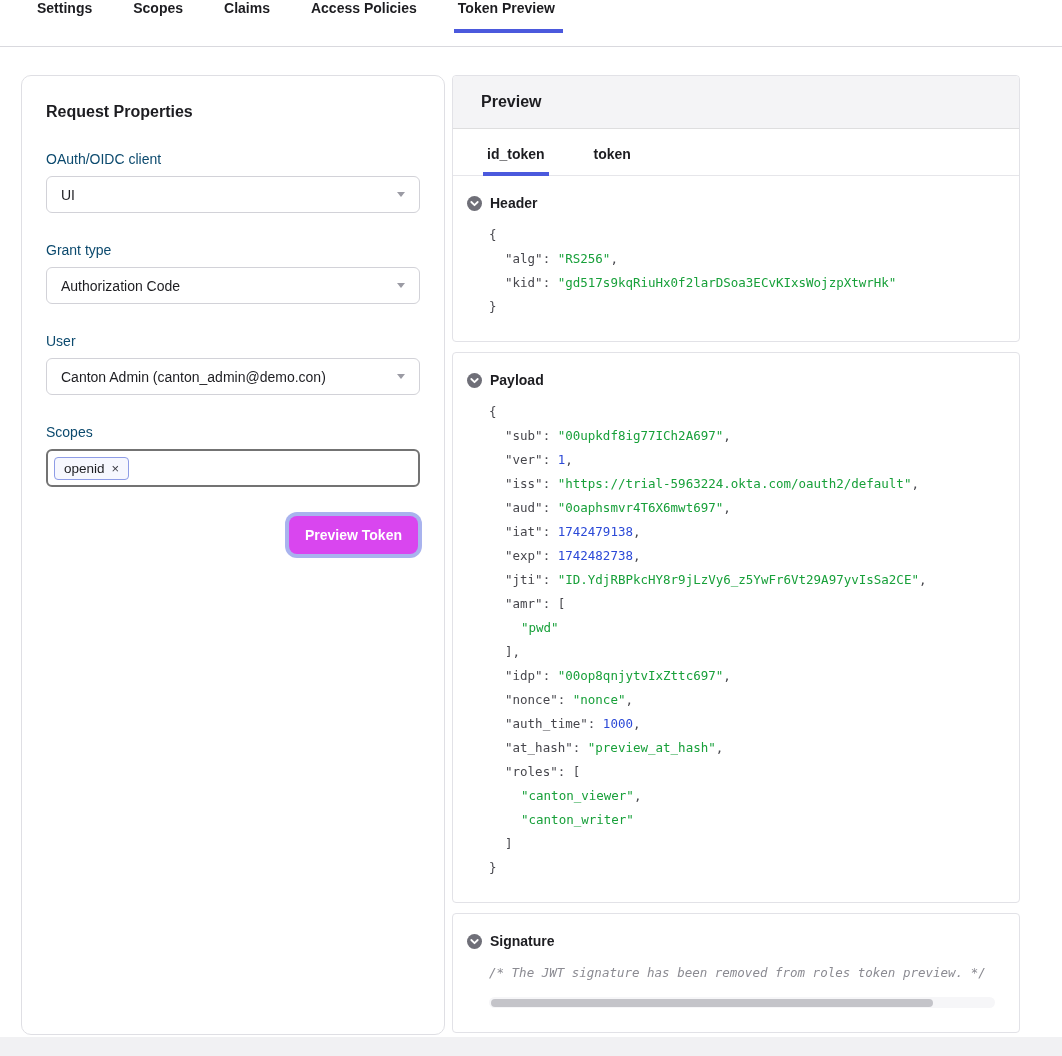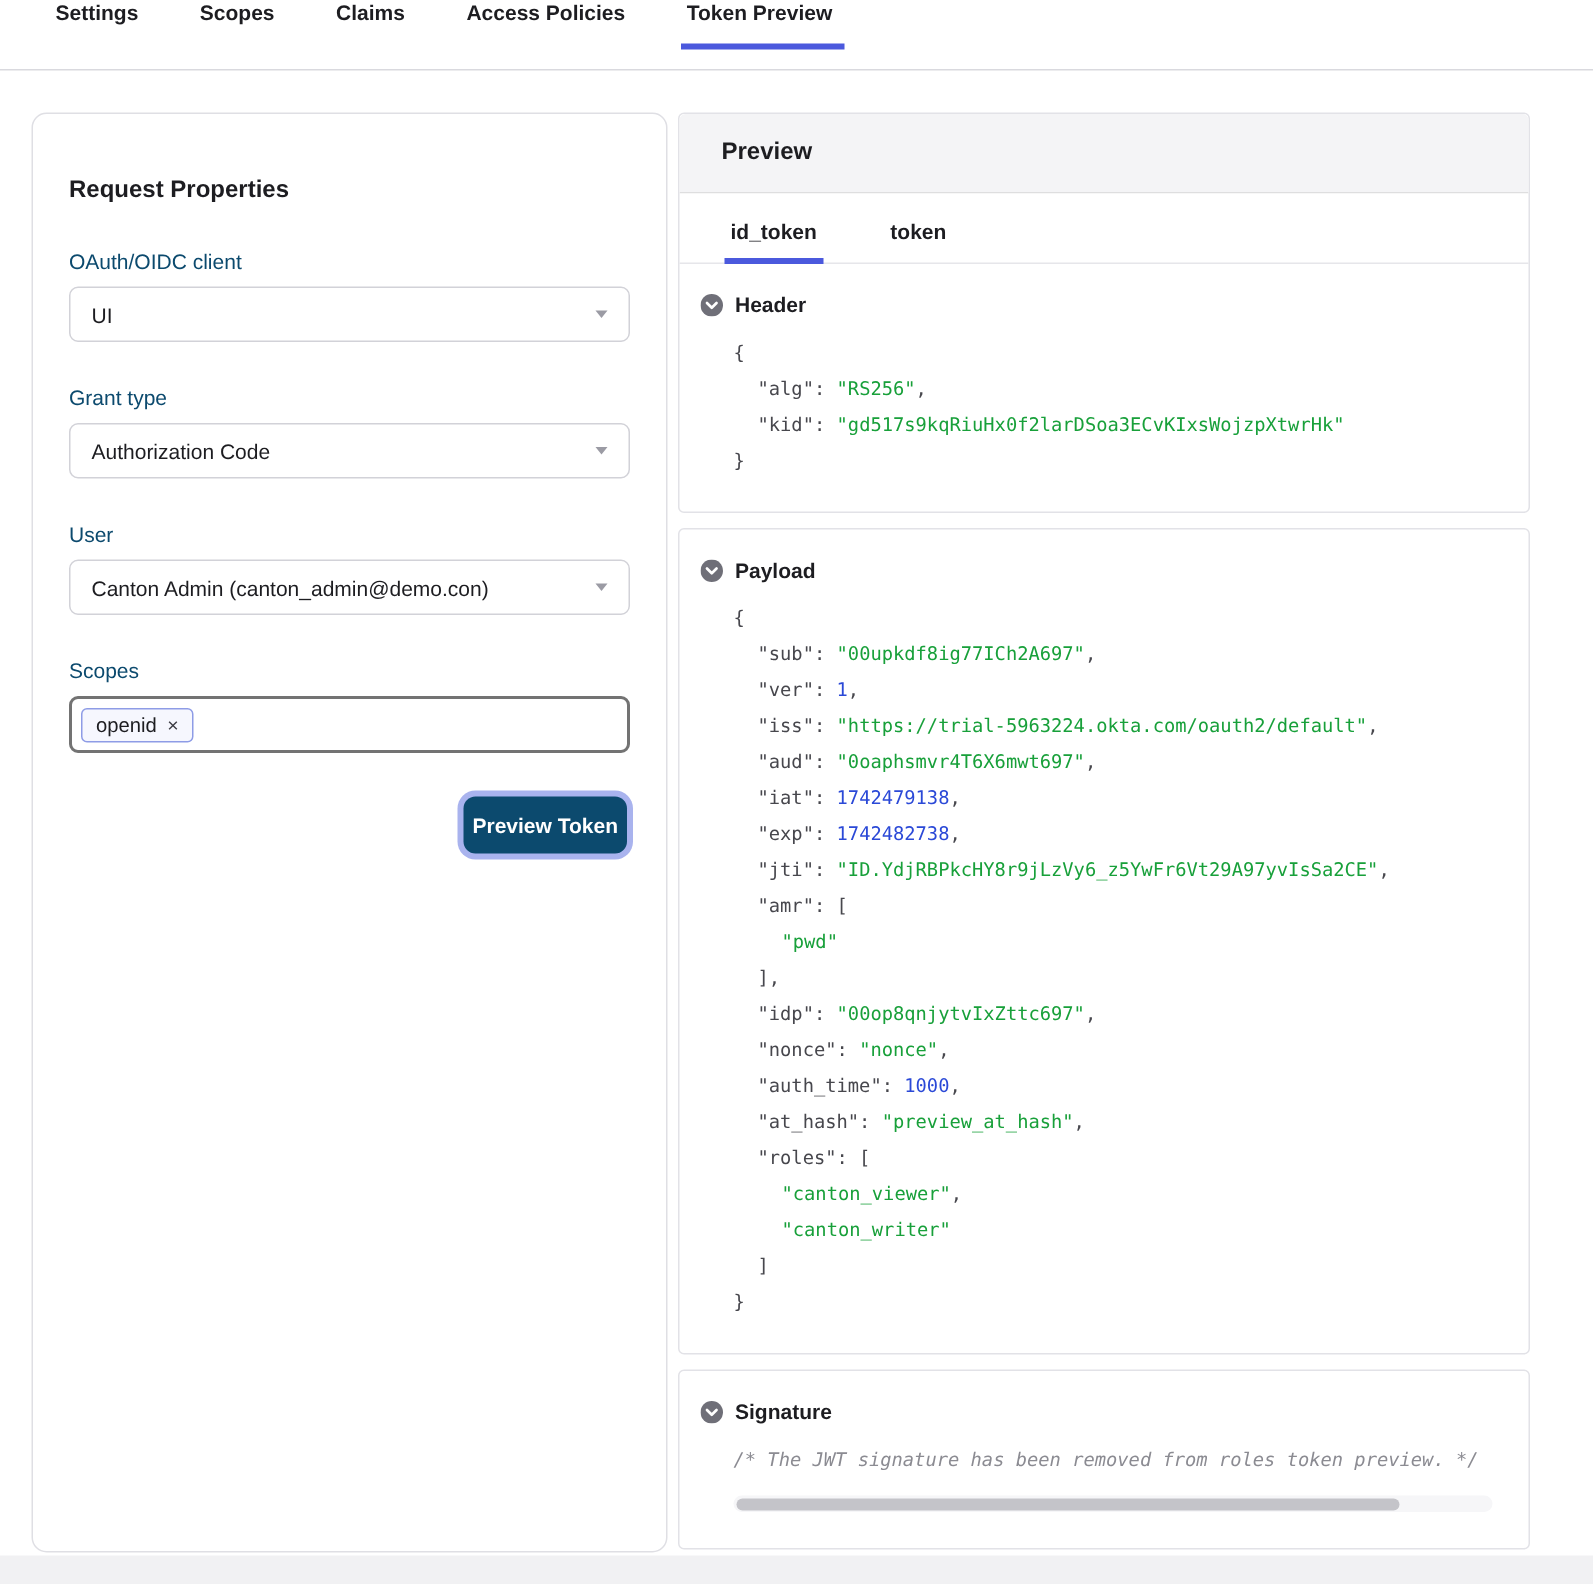--- a/index.html
+++ b/index.html
@@ -10,30 +10,30 @@
   .topnav .tab { font-size:14px; font-weight:700; color:#1d1d21; padding:0 2px 16px 2px; margin-right:37px; position:relative; cursor:pointer; }
   .topnav .tab.active::after { content:""; position:absolute; left:-2px; right:-6px; bottom:-1px; height:4px; background:#4b59dd; }
 
   
   .main { display:flex; align-items:flex-start; margin:28px 42px 0 21px; }
   .card-left { width:424px; min-height:960px; background:#fff; border:1px solid #dfdfe4; border-radius:10px; padding:24px; margin-right:7px; flex:none; }
   .panel-right { flex:1; display:flex; flex-direction:column; gap:10px; }
   .rbox { background:#fff; border:1px solid #e2e2e7; border-radius:4px; }
 
   
-  .rp-title { font-size:16px; font-weight:700; margin:18px 0 30px 0; }
+  .rp-title { font-size:16px; font-weight:700; margin:3px 0 30px 0; }
   .field { margin-bottom:29px; }
   .field-label { font-size:14px; color:#0c4a6e; margin-bottom:9px; }
   .select { height:37px; border:1px solid #d2d2d8; border-radius:6px; display:flex; align-items:center; padding:0 14px; font-size:14px; color:#1d1d21; background:#fff; cursor:pointer; position:relative; }
   .select .caret { margin-left:auto; width:0; height:0; border-left:4.5px solid transparent; border-right:4.5px solid transparent; border-top:5.5px solid #9b9ba4; }
   .scopes-box { min-height:38px; border:2px solid #737373; border-radius:6px; padding:4px 6px; display:flex; align-items:center; }
   .chip { display:inline-flex; align-items:center; gap:7px; border:1px solid #8e9ce6; background:#f6f7fe; border-radius:4px; padding:3px 9px; font-size:13.5px; color:#1d1d21; }
   .chip .x { color:#3c3c44; font-size:13px; cursor:pointer; line-height:1; }
   .btn-row { display:flex; justify-content:flex-end; margin-top:26px; padding-right:2px; }
-  .btn-primary { background:#0c4a6e; color:#fff; font-size:14px; font-weight:700; font-family:"Liberation Sans", sans-serif; border:0; border-radius:8px; padding:11px 6px; box-shadow:0 0 0 4px #a9b3ee; cursor:pointer; }
+  .btn-primary { background:#d946ef; color:#fff; font-size:14px; font-weight:700; font-family:"Liberation Sans", sans-serif; border:0; border-radius:8px; padding:11px 16px; box-shadow:0 0 0 4px #a9b3ee; cursor:pointer; }
 
   
   .preview-header { background:#f4f4f6; border-bottom:1px solid #dededf; border-radius:4px 4px 0 0; padding:17px 28px; font-size:16px; font-weight:700; color:#1d1d21; }
   .preview-tabs { display:flex; padding:0 32px; border-bottom:1px solid #e6e6ea; }
   .ptab { font-size:14px; font-weight:700; color:#1d1d21; padding:17px 2px 13px 2px; margin-right:45px; position:relative; cursor:pointer; }
   .ptab.active::after { content:""; position:absolute; left:-2px; right:-2px; bottom:-1px; height:4px; background:#4b59dd; }
 
   .section { padding:19px 14px 22px 14px; }
   .section-head { display:flex; align-items:center; gap:8px; margin-bottom:6px; cursor:pointer; }
   .section-title { font-size:14px; font-weight:700; color:#1d1d21; }

